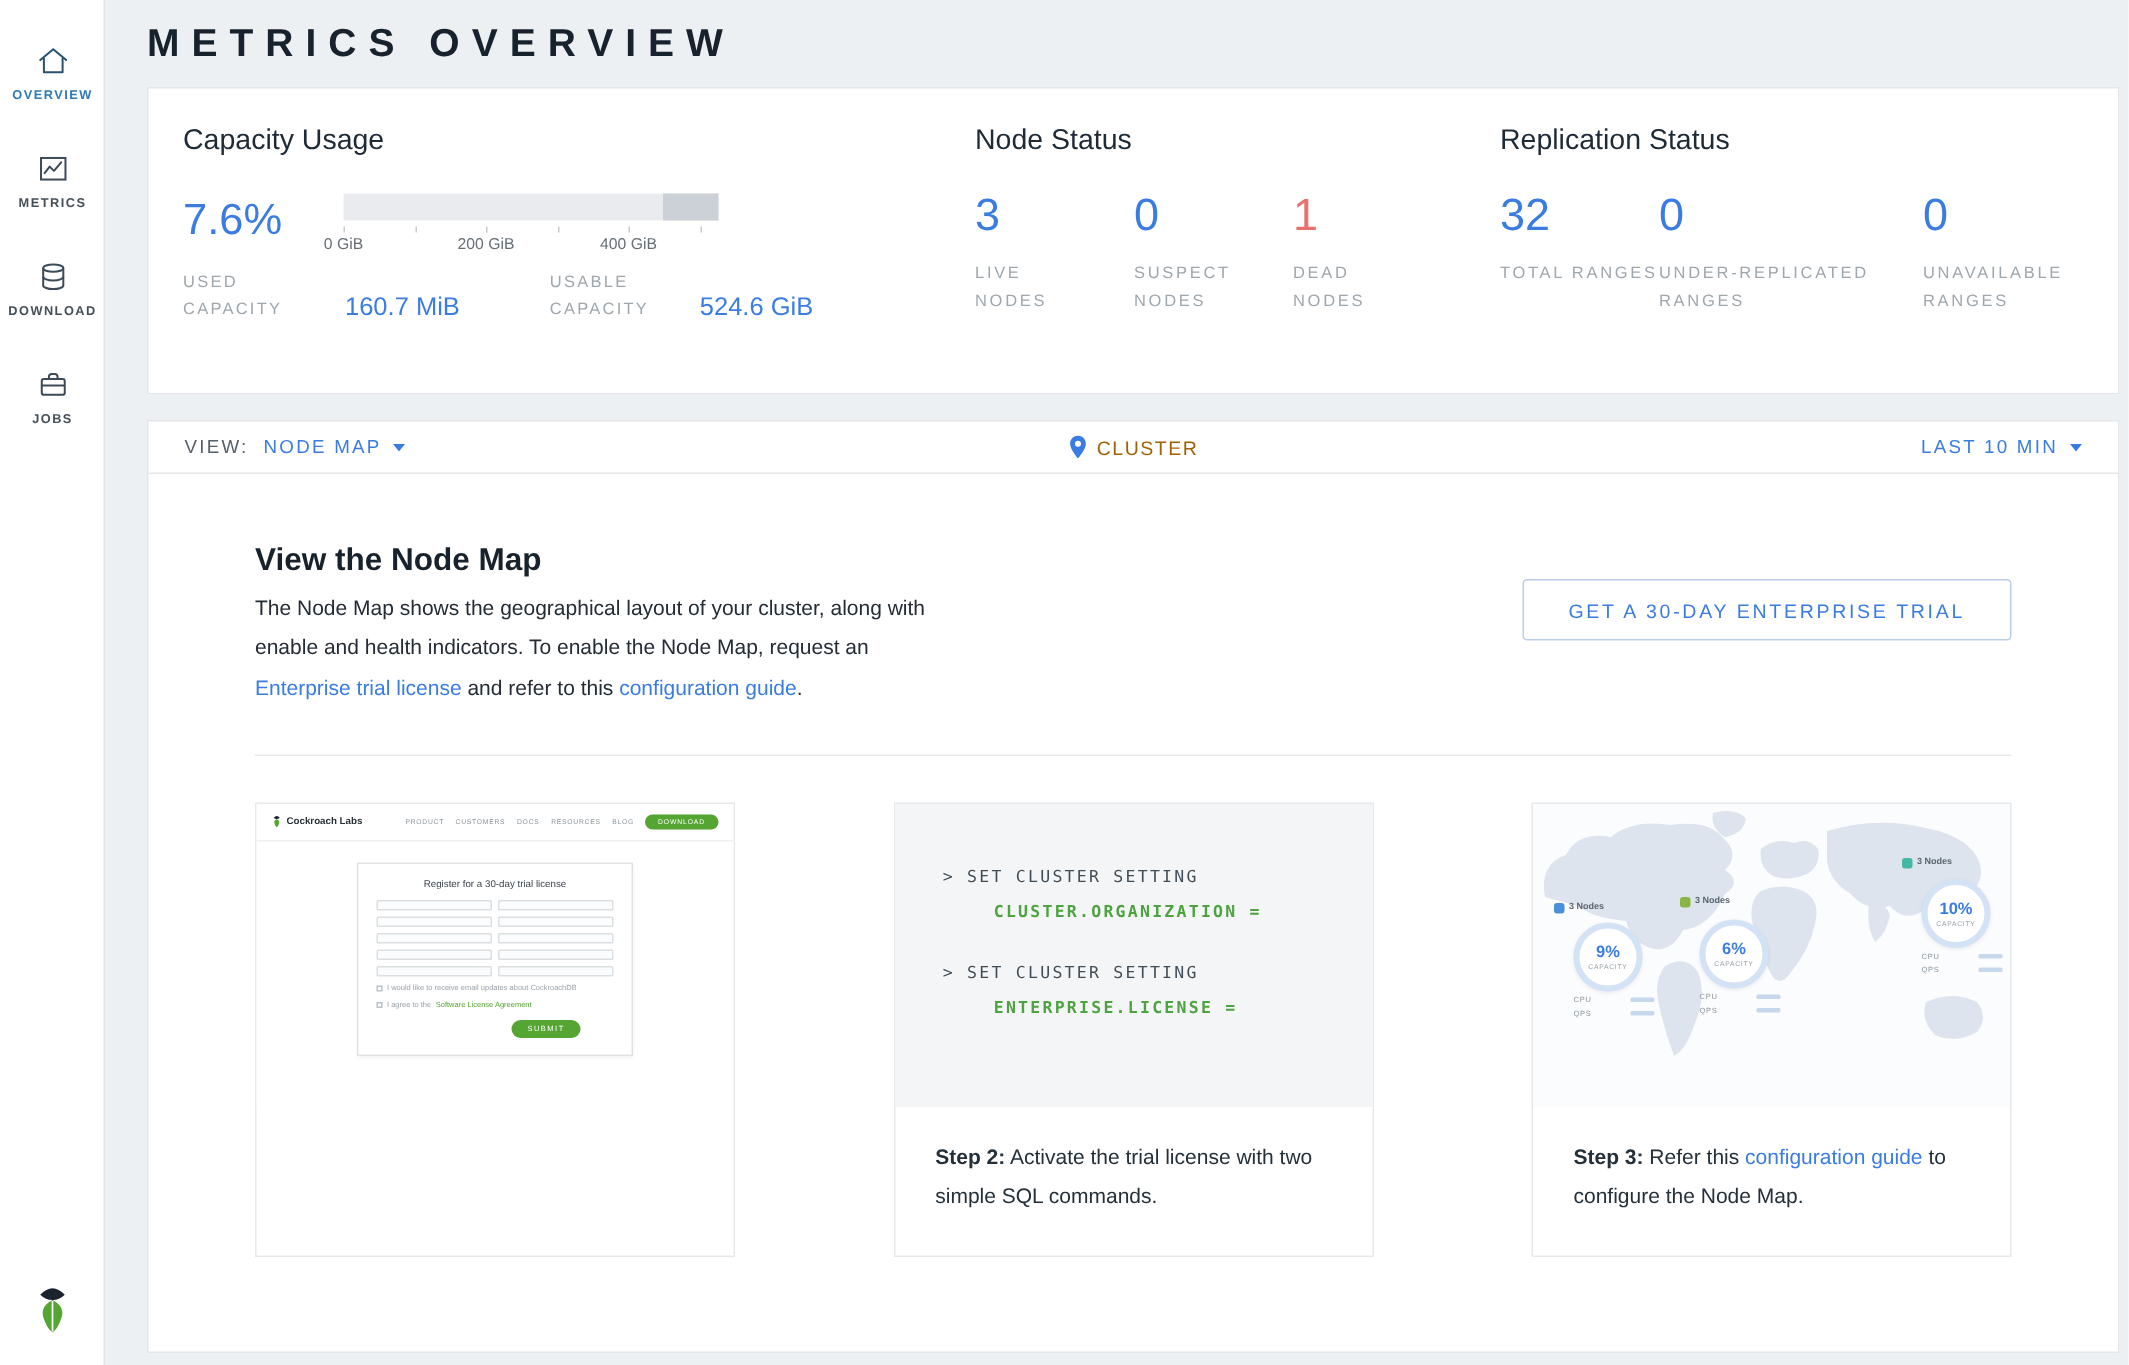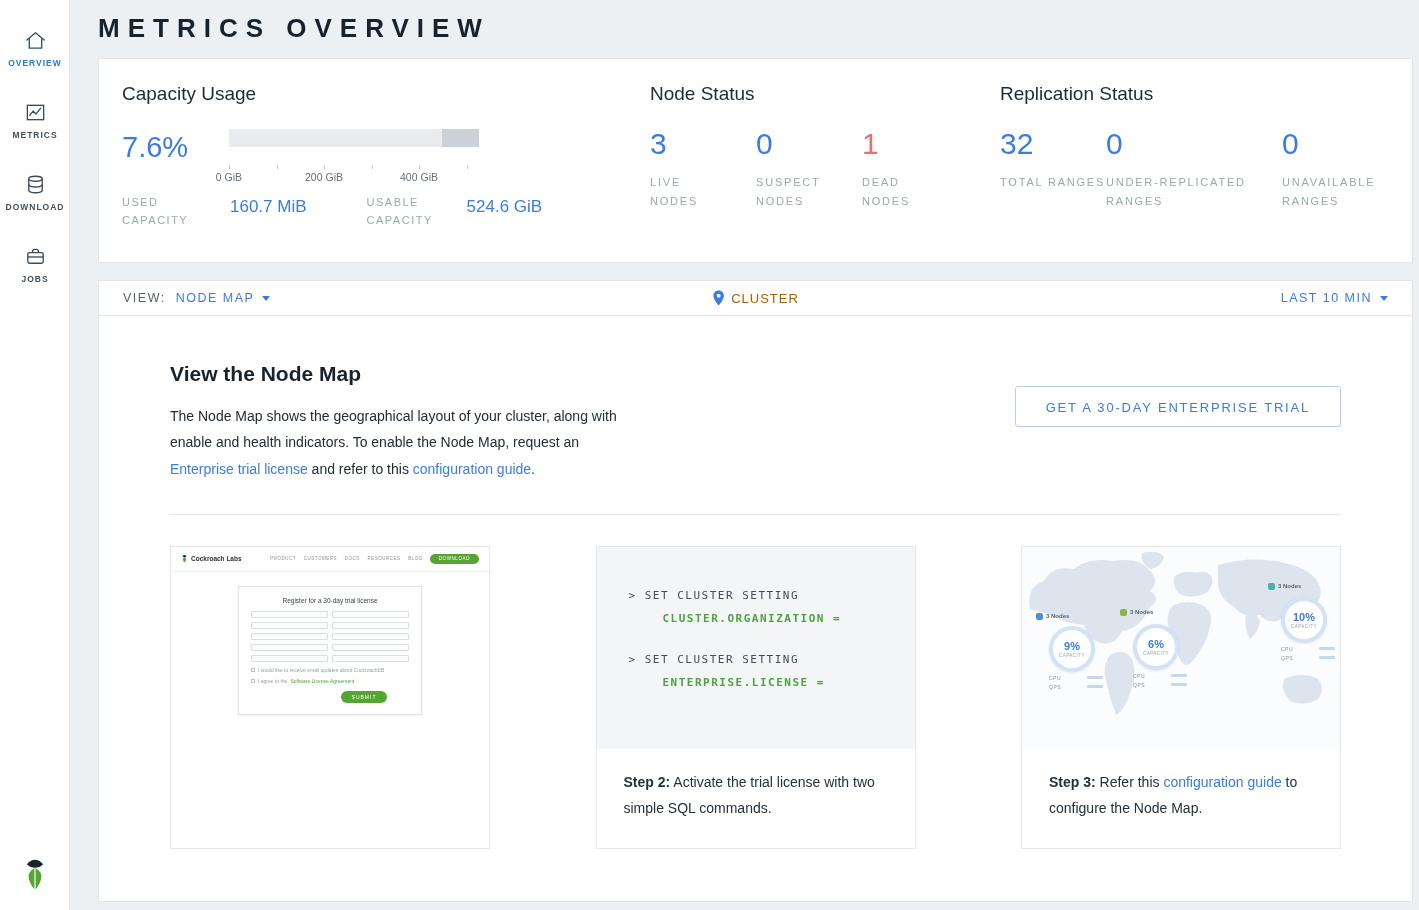--- a/index.html
+++ b/index.html
@@ -41,26 +41,26 @@
   .sec h2 { font-size:19px; font-weight:400; color:#1e2a36; margin-bottom:24px; }
   .sec-capacity { width:528px; flex-shrink:0; }
   .sec-nodes { width:350px; flex-shrink:0; }
   .sec-repl { flex:1; }
 
   .cap-row { display:flex; align-items:flex-start; }
   .cap-pct { font-size:29px; color:#3a7ce2; width:107px; flex-shrink:0; line-height:1; padding-top:4px; }
   .cap-barwrap { width:250px; }
   .cap-bar { width:250px; height:18px; background:#e9ebee; position:relative; }
   .cap-bar-seg { position:absolute; right:0; top:0; height:18px; width:15%; background:#ccd1d7; }
-  .cap-ticks { position:relative; height:20px; margin-top:18px; }
+  .cap-ticks { position:relative; height:20px; margin-top:4px; }
   .tm { position:absolute; top:0; width:1px; height:4px; background:#c7ccd1; }
   .tl { position:absolute; top:6px; transform:translateX(-50%); font-size:10.5px; color:#666e76; white-space:nowrap; }
   .cap-stats { display:flex; align-items:flex-end; margin-top:8px; }
   .mini-label { width:80px; font-size:11px; letter-spacing:1.5px; color:#9ea7ae; line-height:1.65; }
-  .mini-value { font-size:17px; color:#3a7ce2; margin-bottom:12px; white-space:nowrap; }
+  .mini-value { font-size:17px; color:#3a7ce2; margin-bottom:0; white-space:nowrap; }
   .mv1 { margin-left:28px; }
   .ml2 { margin-left:60px; }
   .mv2 { margin-left:20px; }
 
   .stats-row { display:flex; }
   .stat { }
   .stat-value { font-size:30px; color:#3a7ce2; line-height:1; }
   .stat.danger .stat-value { color:#e8716d; }
   .stat-label { font-size:11px; letter-spacing:1.8px; color:#9ea7ae; line-height:1.7; margin-top:14px; }
   .sec-nodes .stat { width:106px; }
@@ -80,21 +80,21 @@
   }
   .vb-left { display:flex; align-items:center; gap:10px; }
   .vb-label { color:#56606b; }
   .vb-select { color:#3a7ce2; display:flex; align-items:center; cursor:pointer; }
   .vb-center { position:absolute; left:50%; transform:translateX(-50%); display:flex; align-items:center; gap:7px; color:#a16207; font-size:13px; letter-spacing:1px; }
   .vb-right { color:#3a7ce2; display:flex; align-items:center; cursor:pointer;margin-left:44px; }
   .caret { display:inline-block; width:0; height:0; border-left:4.5px solid transparent; border-right:4.5px solid transparent; border-top:5.5px solid currentColor; margin-left:8px; }
 
   .content { padding:46px 71px 0 71px; }
   .content-header { display:flex; justify-content:space-between; }
-  .nm-heading { font-size:21px; font-weight:600; color:#17222c; margin-bottom:17px; }
+  .nm-heading { font-size:21px; font-weight:600; color:#17222c; margin-bottom:6px; }
   .nm-desc { width:468px; font-size:14px; line-height:1.88; color:#242c35; }
   .link { color:#3a7ce2; text-decoration:none; cursor:pointer; }
   .trial-btn {
     margin-top:24px; background:#fff; border:1px solid #b9cdea; border-radius:3px;
     color:#3a7ce2; font-size:13px; letter-spacing:1.8px; padding:13px 30px;
     font-family:"Liberation Sans", sans-serif; cursor:pointer; height:41px;
   }
   .nm-divider { border:none; border-top:1px solid #e6e8ea; margin-top:32px; }
 
   .steps-row { display:flex; justify-content:space-between; margin-top:31px; }

